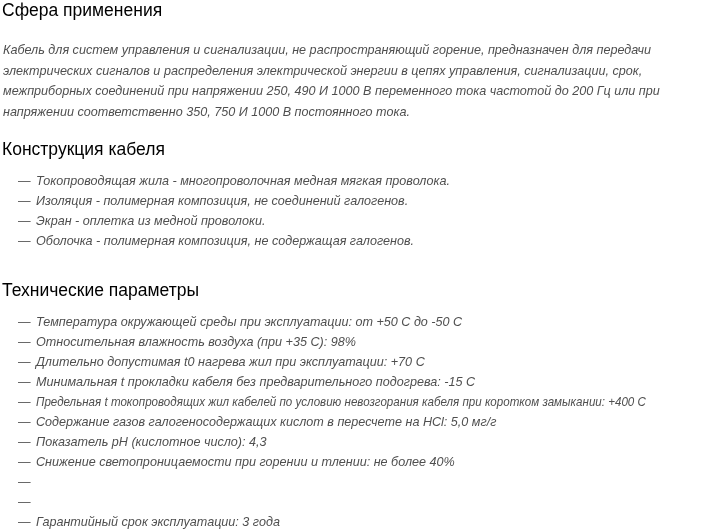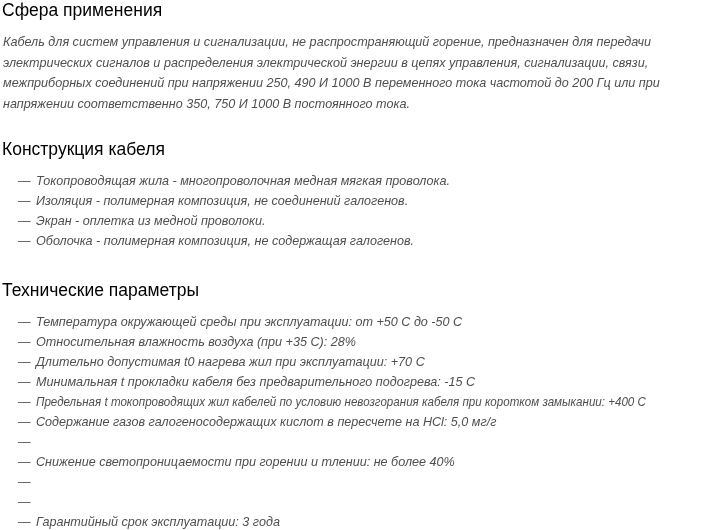--- a/index.html
+++ b/index.html
@@ -63,41 +63,41 @@
     .condensed {
       display: inline-block;
       transform: scaleX(0.92);
       transform-origin: left center;
     }
   </style>
 </head>
 <body>
 
 <h2 class="section-title" style="top:0px;">Сфера применения</h2>
-<p class="para" style="top:32px;font-style:italic;">
+<p class="para" style="top:40px;font-style:italic;">
   <span class="line">Кабель для систем управления и сигнализации, не распространяющий горение, предназначен для передачи</span>
-  <span class="line">электрических сигналов и распределения электрической энергии в цепях управления, сигнализации, связи,</span>
+  <span class="line">электрических сигналов и распределения электрической энергии в цепях управления, сигнализации, срок,</span>
   <span class="line">межприборных соединений при напряжении 250, 490 И 1000 В переменного тока частотой до 200 Гц или при</span>
   <span class="line">напряжении соответственно 350, 750 И 1000 В постоянного тока.</span>
 </p>
 
 <h2 class="section-title" style="top:139px;">Конструкция кабеля</h2>
 <ul class="dash-list" style="top:171px;">
   <li><span class="dash">—</span><span>Токопроводящая жила - многопроволочная медная мягкая проволока.</span></li>
   <li><span class="dash">—</span><span>Изоляция - полимерная композиция, не соединений галогенов.</span></li>
   <li><span class="dash">—</span><span>Экран - оплетка из медной проволоки.</span></li>
   <li><span class="dash">—</span><span>Оболочка - полимерная композиция, не содержащая галогенов.</span></li>
 </ul>
 
 <h2 class="section-title" style="top:280px;">Технические параметры</h2>
 <ul class="dash-list" style="top:312px;">
   <li><span class="dash">—</span><span>Температура окружающей среды при эксплуатации: от +50 С до -50 С</span></li>
-  <li><span class="dash">—</span><span>Относительная влажность воздуха (при +35 С): 28%</span></li>
+  <li><span class="dash">—</span><span>Относительная влажность воздуха (при +35 С): 98%</span></li>
   <li><span class="dash">—</span><span>Длительно допустимая t0 нагрева жил при эксплуатации: +70 С</span></li>
   <li><span class="dash">—</span><span>Минимальная t прокладки кабеля без предварительного подогрева: -15 С</span></li>
   <li><span class="dash">—</span><span class="condensed">Предельная t токопроводящих жил кабелей по условию невозгорания кабеля при коротком замыкании: +400 С</span></li>
   <li><span class="dash">—</span><span>Содержание газов галогеносодержащих кислот в пересчете на HCl: 5,0 мг/г</span></li>
-  <li><span class="dash">—</span></li>
+  <li><span class="dash">—</span><span>Показатель pH (кислотное число): 4,3</span></li>
   <li><span class="dash">—</span><span>Снижение светопроницаемости при горении и тлении: не более 40%</span></li>
   <li><span class="dash">—</span></li>
   <li><span class="dash">—</span></li>
   <li><span class="dash">—</span><span>Гарантийный срок эксплуатации: 3 года</span></li>
 </ul>
 
 </body></html>

